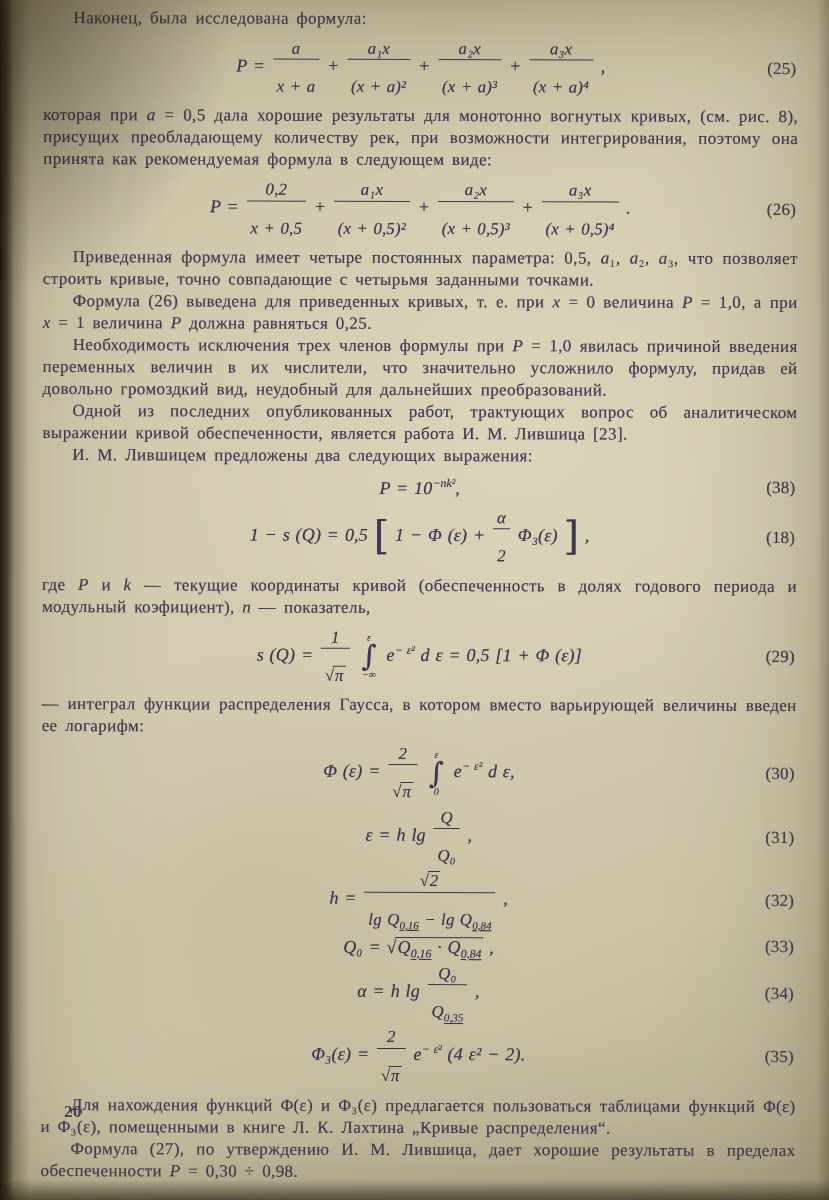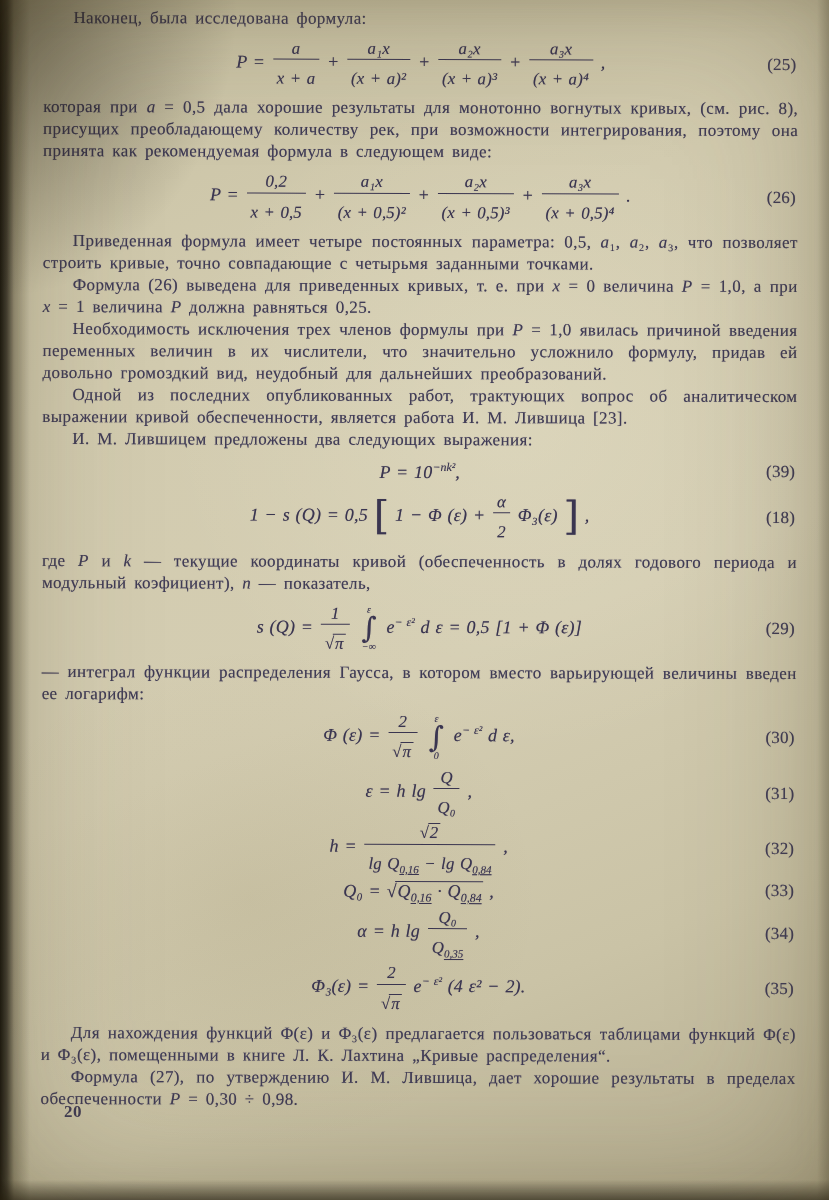--- a/index.html
+++ b/index.html
@@ -31,21 +31,21 @@
   }
   .para{margin:0;}
   .ind{text-indent:30px;}
   i{font-style:italic;}
   .eqrow{position:relative;text-align:center;margin:9px 0;letter-spacing:0.2px;word-spacing:1px;}
   .eq{display:inline-block;font-style:italic;font-size:18px;white-space:nowrap;vertical-align:middle;color:#3a3550;}
   .eqnum{position:absolute;right:2px;top:50%;transform:translateY(-50%);font-style:normal;font-size:17px;}
   .tight{margin:6px 0;}
   .frac{display:inline-block;vertical-align:middle;text-align:center;margin:0 2px;font-size:93%;line-height:1.15;}
   .frac > .num{display:block;padding:0 4px 1px;border-bottom:1.3px solid currentColor;}
-  .frac > .den{display:block;padding:9px 4px 0;}
+  .frac > .den{display:block;padding:17px 4px 0;}
   .sqrt{white-space:nowrap;}
   .rad{letter-spacing:-1px;}
   .radbody{display:inline-block;border-top:1.3px solid currentColor;padding:0 2px;line-height:1.1;}
   .sup{font-size:66%;vertical-align:super;line-height:0;letter-spacing:0;}
   .sub{font-size:66%;vertical-align:sub;line-height:0;letter-spacing:0;text-decoration:underline;}
   .intwrap{display:inline-block;vertical-align:middle;text-align:center;margin:0 4px;line-height:1;}
   .intup,.intlo{display:block;font-size:10px;line-height:1.1;}
   .intsign{display:block;font-size:29px;line-height:0.9;font-family:"DejaVu Serif","DejaVu Sans",serif;}
   .bigbr{font-style:normal;font-size:2.2em;line-height:0;vertical-align:middle;position:relative;top:-2px;
     font-family:"DejaVu Serif",serif;font-weight:400;}
@@ -73,21 +73,21 @@
     </div>
 
     <p class="para ind">Приведенная формула имеет четыре постоянных параметра: 0,5, <i>a</i>₁, <i>a</i>₂, <i>a</i>₃, что позволяет строить кривые, точно совпадающие с четырьмя заданными точками.</p>
     <p class="para ind">Формула (26) выведена для приведенных кривых, т. е. при <i>x</i> = 0 величина <i>P</i> = 1,0, а при <i>x</i> = 1 величина <i>P</i> должна равняться 0,25.</p>
     <p class="para ind">Необходимость исключения трех членов формулы при <i>P</i> = 1,0 явилась причиной введения переменных величин в их числители, что значительно усложнило формулу, придав ей довольно громоздкий вид, неудобный для дальнейших преобразований.</p>
     <p class="para ind">Одной из последних опубликованных работ, трактующих вопрос об аналитическом выражении кривой обеспеченности, является работа И. М. Лившица [23].</p>
     <p class="para ind">И. М. Лившицем предложены два следующих выражения:</p>
 
     <div class="eqrow">
       <span class="eq">P = 10<span class="sup">−nk²</span>,</span>
-      <span class="eqnum">(39)</span>
+      <span class="eqnum">(38)</span>
     </div>
 
     <div class="eqrow">
       <span class="eq">1 − s (Q) = 0,5 <span class="bigbr">[</span> 1 − Φ (ε) + <span class="frac"><span class="num">α</span><span class="den">2</span></span> Φ₃(ε) <span class="bigbr">]</span> ,</span>
       <span class="eqnum">(18)</span>
     </div>
 
     <p class="para">где <i>P</i> и <i>k</i> — текущие координаты кривой (обеспеченность в долях годового периода и модульный коэфициент), <i>n</i> — показатель,</p>
 
     <div class="eqrow">

